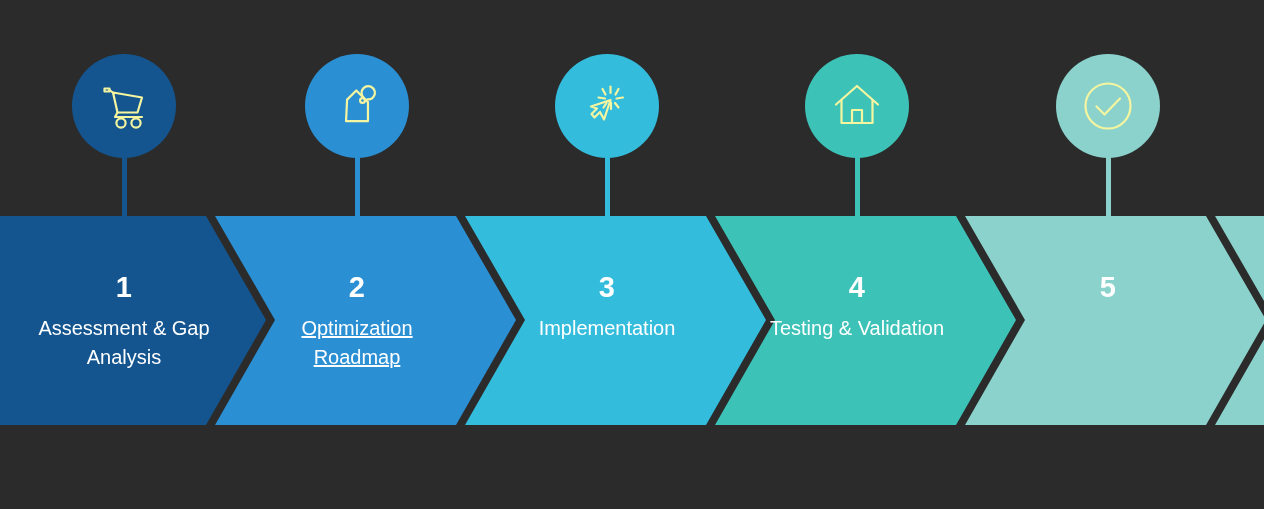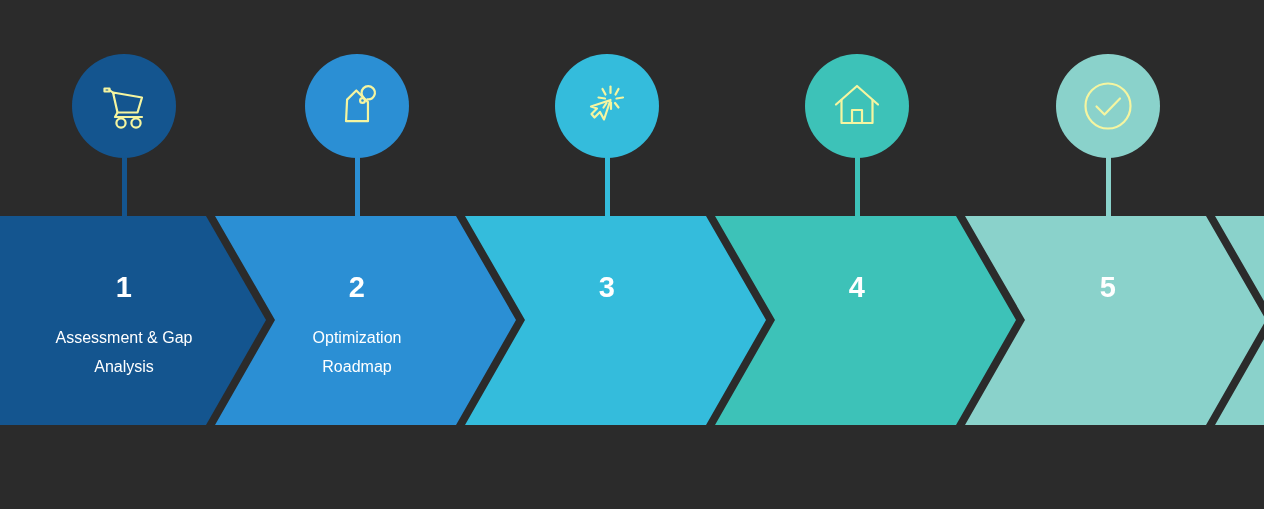--- a/index.html
+++ b/index.html
@@ -67,24 +67,24 @@
     pointer-events: none;
   }
   .step-num {
     font-size: 29px;
     font-weight: bold;
     line-height: 34px;
     letter-spacing: 0.2px;
     color: #ffffff;
   }
   .step-label {
-    font-size: 16px;
+    font-size: 20px;
     font-weight: 400;
     line-height: 29px;
-    margin-top: 19px;
+    margin-top: 10px;
     color: #ffffff;
     white-space: pre-line;
   }
 </style>
 </head>
 <body>
 
 <div class="canvas" style="background: rgb(43, 43, 43);">
 
   <div class="band">
@@ -164,26 +164,28 @@
     </span>
   </div>
 
   <div class="step-text" style="left: 9px;">
     <div class="step-num" style="color: rgb(255, 255, 255);">1</div>
     <div class="step-label" style="color: rgb(255, 255, 255);">Assessment &amp; Gap
 Analysis</div>
   </div>
   <div class="step-text" style="left: 242px;">
     <div class="step-num" style="color: rgb(255, 255, 255);">2</div>
-    <div class="step-label" style="color: rgb(255, 255, 255);">Optimization
+    <div class="step-label" style="color: rgb(255, 255, 255); text-decoration: underline;">Optimization
 Roadmap</div>
   </div>
   <div class="step-text" style="left: 492px;">
     <div class="step-num" style="color: rgb(255, 255, 255);">3</div>
+    <div class="step-label" style="color: rgb(255, 255, 255);">Implementation</div>
   </div>
   <div class="step-text" style="left: 742px;">
     <div class="step-num" style="color: rgb(255, 255, 255);">4</div>
+    <div class="step-label" style="color: rgb(255, 255, 255);">Testing &amp; Validation</div>
   </div>
   <div class="step-text" style="left: 993px;">
     <div class="step-num" style="color: rgb(255, 255, 255);">5</div>
   </div>
 
 </div>
 
 </body></html>

